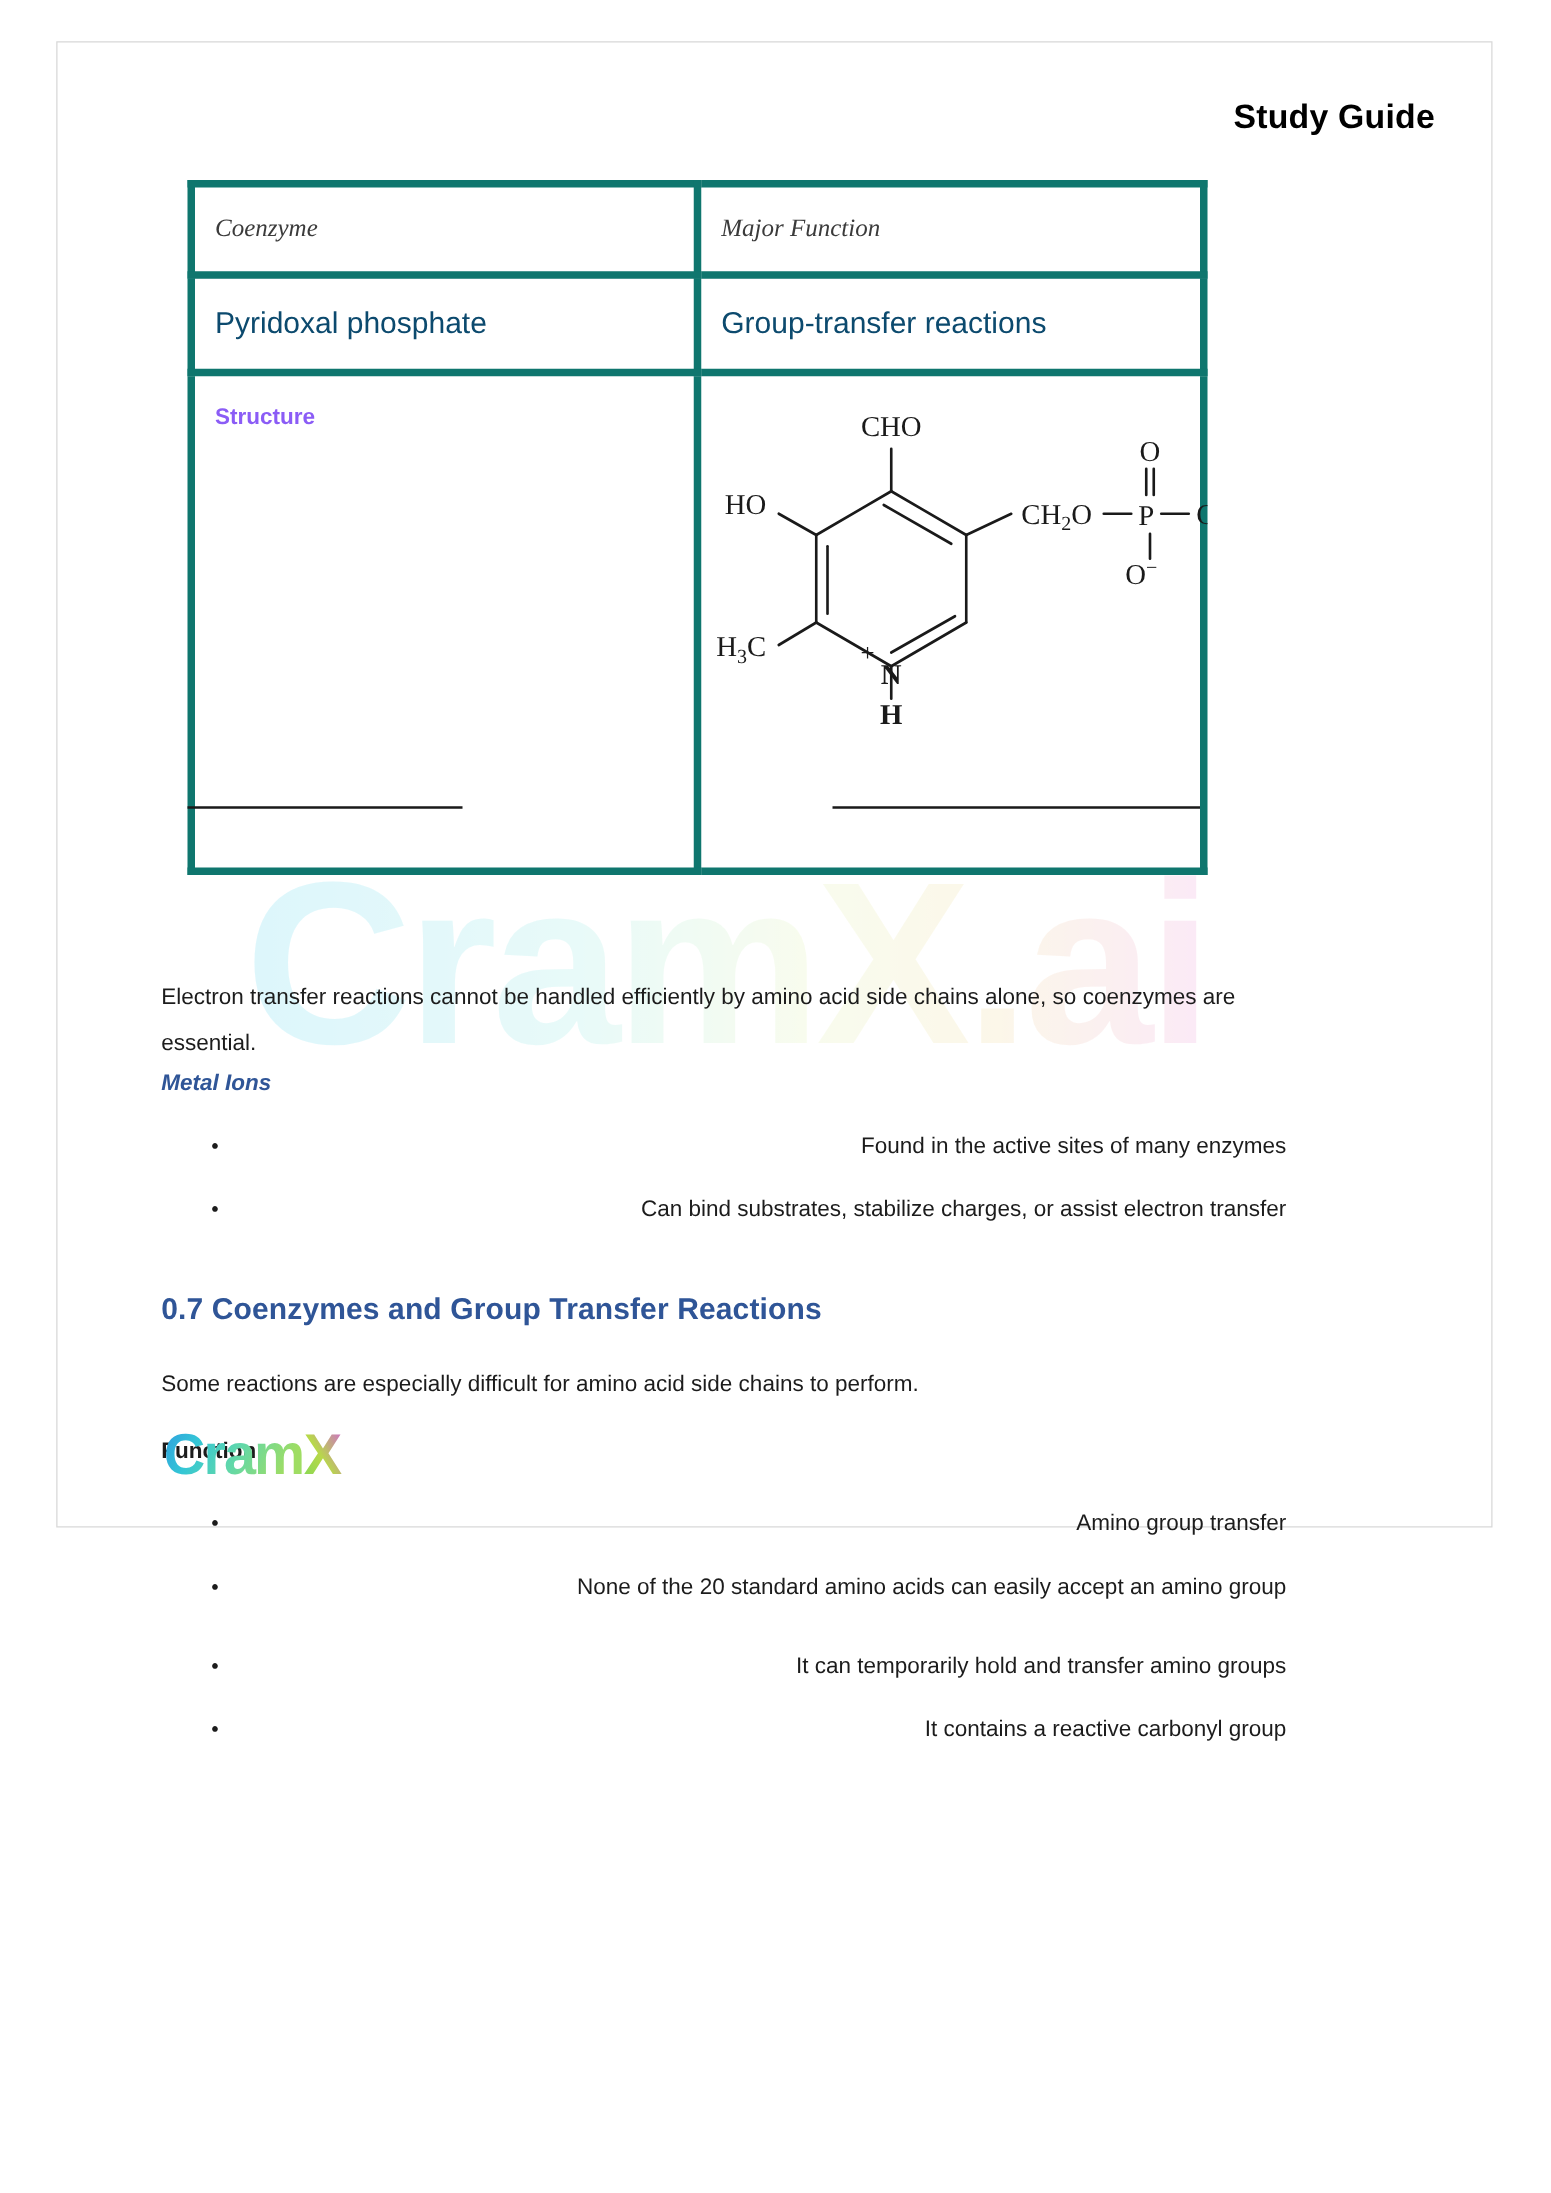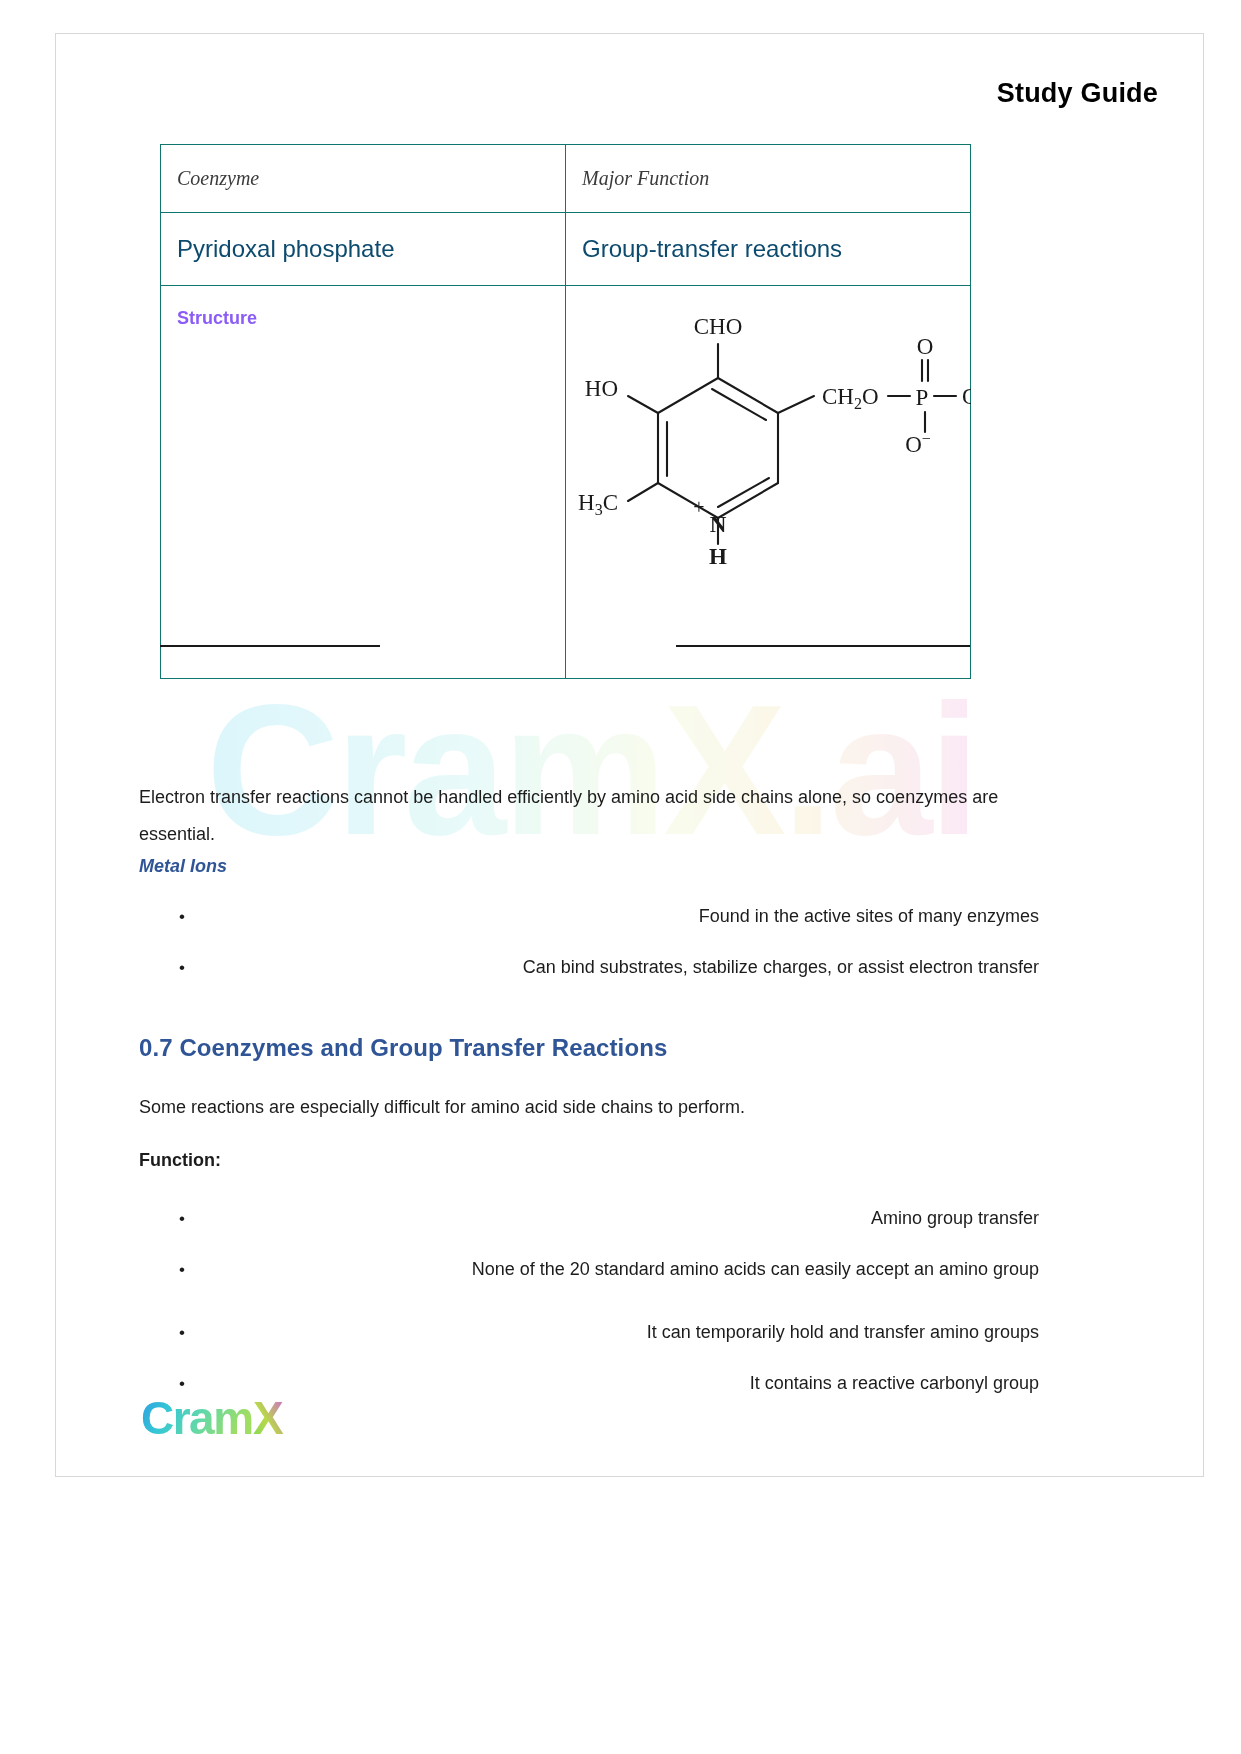--- a/index.html
+++ b/index.html
@@ -14,25 +14,24 @@
     position: relative;
     overflow: hidden;
   }
 
   
   .page {
     position: absolute;
     left: 45px;
     top: 33px;
     width: 1149px;
-    height: 1444px;
+    height: 1189px;
     border: 1px solid #d8d8d8;
     background: #ffffff;
     box-sizing: border-box;
-    margin-left: 10px;
   }
 
   .page-inner {
     position: relative;
     width: 100%;
     height: 100%;
   }
 
   
   .study-guide-title {
@@ -48,21 +47,21 @@
   
   .coenzyme-table {
     position: absolute;
     left: 104px;
     top: 110px;
     width: 810px;
     border-collapse: collapse;
     table-layout: fixed;
   }
   .coenzyme-table td {
-    border: 1px solid #0f766e;
+    border: 6px solid #0f766e;
     padding: 0;
     vertical-align: top;
   }
   .col-left  { width: 405px; }
   .col-right { width: 405px; }
 
   .cell-pad {
     padding: 22px 0 22px 16px;
   }
 

